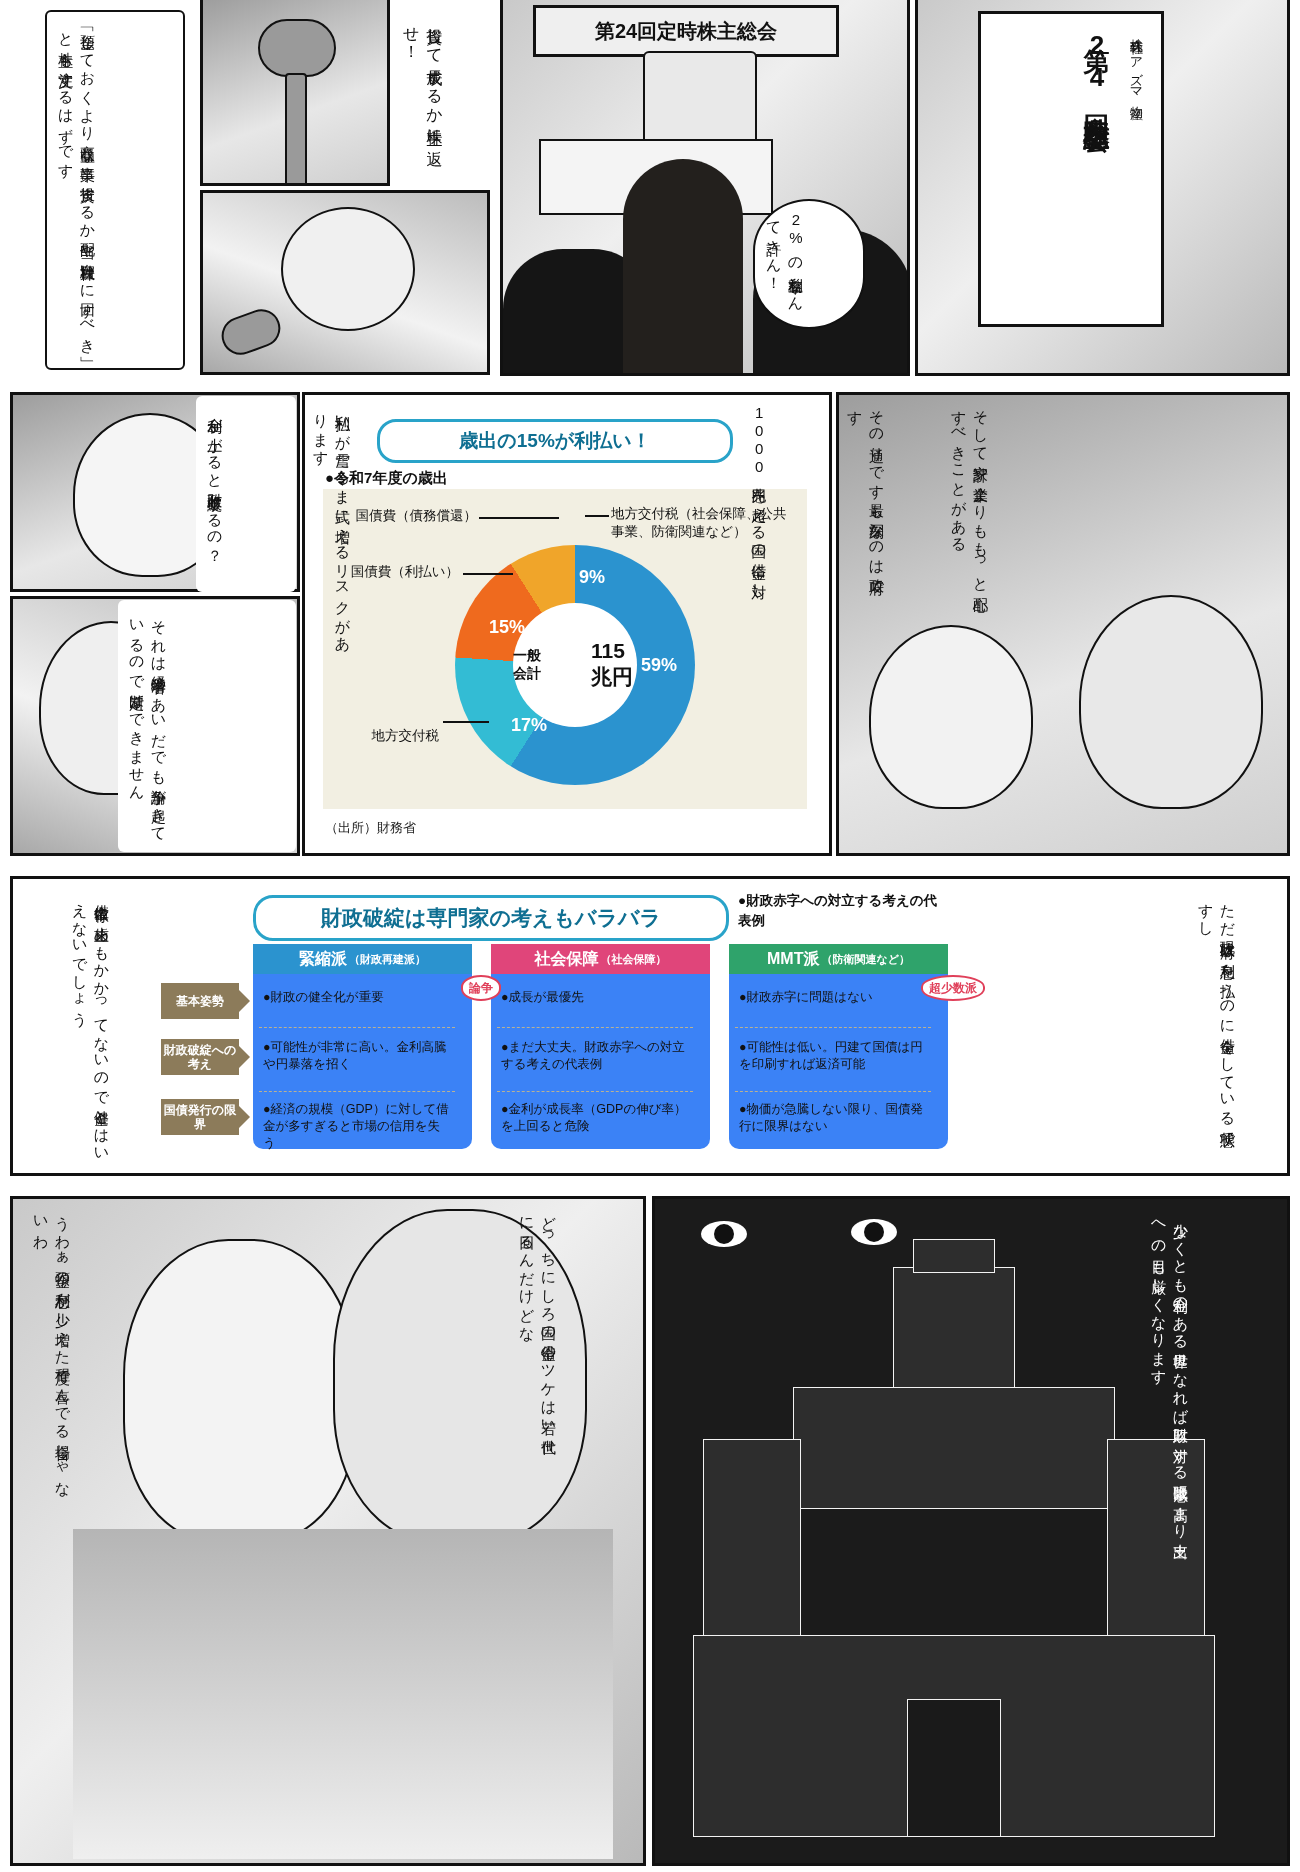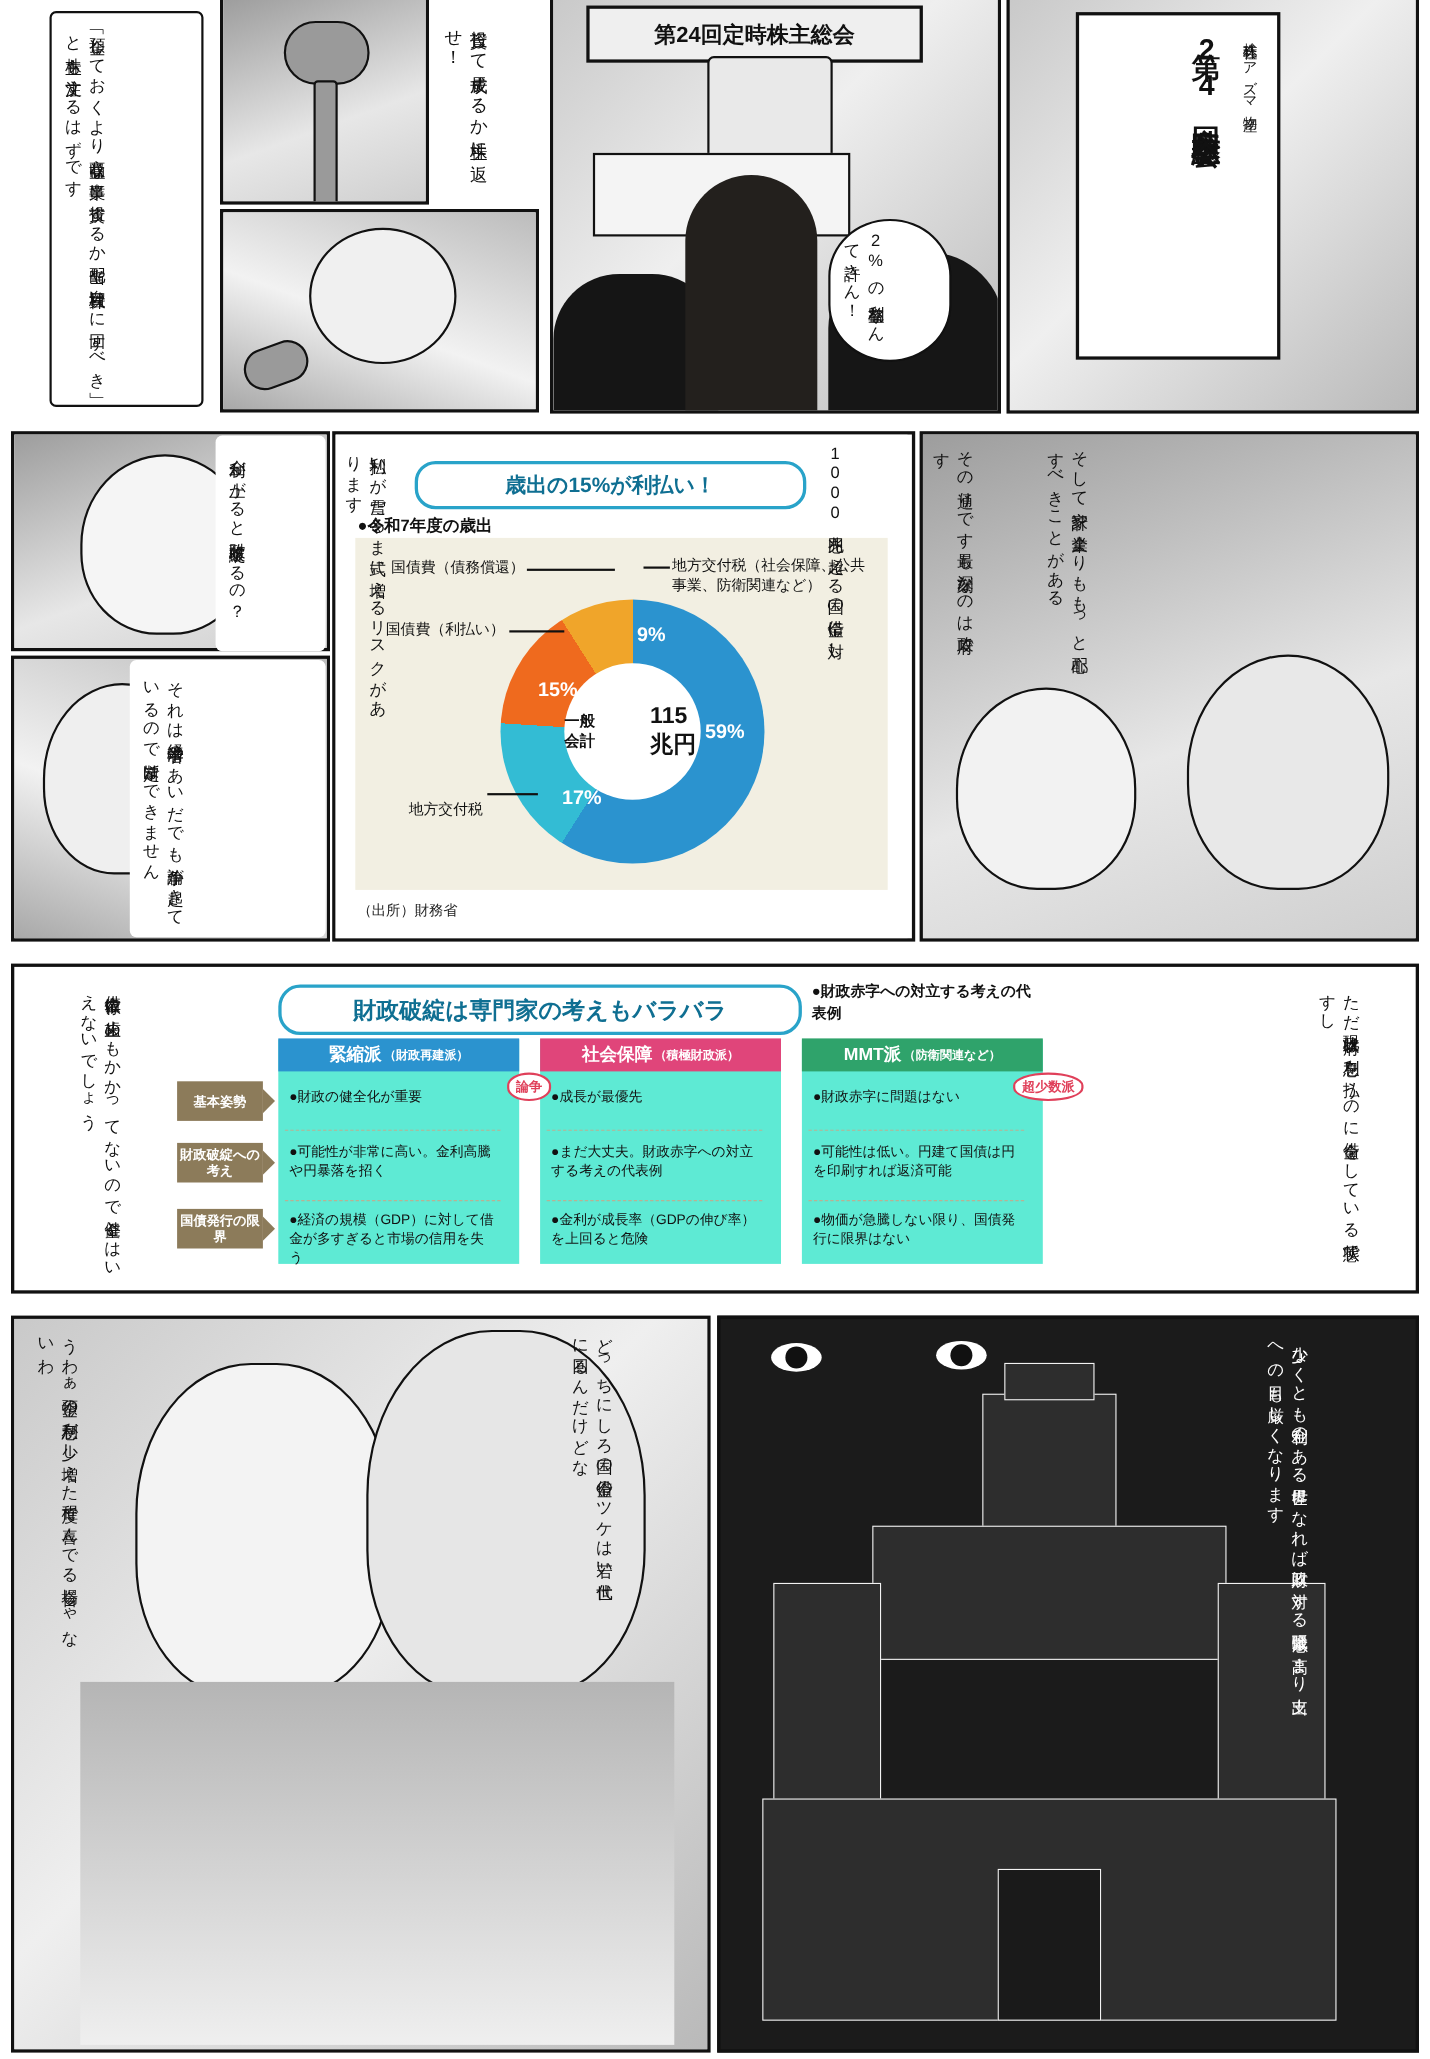--- a/index.html
+++ b/index.html
@@ -43,21 +43,21 @@
   .slice-lbl{position:absolute;font-weight:bold;color:#fff;font-size:18px;}
   .lead{position:absolute;font-size:13.5px;line-height:1.35;}
   .leadline{position:absolute;background:#111;}
 
   
   .info2{position:absolute;left:14px;top:880px;width:1272px;height:292px;}
   .info2 .title{position:absolute;left:240px;top:16px;width:470px;height:40px;border:3px solid #29a3c9;border-radius:20px;display:flex;align-items:center;justify-content:center;font-size:21px;font-weight:bold;color:#0f6f92;background:#fff;}
   .info2 .note{position:absolute;left:725px;top:12px;font-size:13.5px;line-height:1.45;font-weight:bold;}
   .rowlbl{position:absolute;left:148px;width:78px;height:36px;background:#8c7b5a;color:#fff;font-size:12px;font-weight:bold;display:flex;align-items:center;justify-content:center;text-align:center;line-height:1.2;}
   .rowlbl:after{content:"";position:absolute;right:-11px;top:7px;border-left:11px solid #8c7b5a;border-top:11px solid transparent;border-bottom:11px solid transparent;}
-  .col{position:absolute;top:66px;width:219px;height:204px;background:#5eead4;}
+  .col{position:absolute;top:66px;width:219px;height:204px;background:#3b82f6;border-radius:10px;}
   .coltag{position:absolute;top:-1px;left:0;width:100%;height:30px;display:flex;align-items:center;justify-content:center;color:#fff;font-size:13px;font-weight:bold;}
   .cell{position:absolute;left:10px;width:188px;font-size:12.5px;line-height:1.35;}
   .dash{position:absolute;left:6px;width:196px;border-top:1px dashed #b9b193;}
   .stamp{position:absolute;border:2px solid #e0405a;color:#e0405a;border-radius:50%/45%;font-size:12px;font-weight:bold;padding:4px 6px;background:#fff;text-align:center;line-height:1.2;}
 
   
   .bld{position:absolute;background:#2d2d2d;border:1px solid #f3f3f3;}
   .eye{position:absolute;width:46px;height:26px;border-radius:50%;background:#fff;}
   .eye:after{content:"";position:absolute;left:13px;top:3px;width:20px;height:20px;border-radius:50%;background:#111;}
 
@@ -205,21 +205,21 @@
         <div class="cell" style="top:44px;">●財政の健全化が重要</div>
         <div class="dash" style="top:82px;"></div>
         <div class="cell" style="top:94px;">●可能性が非常に高い。金利高騰や円暴落を招く</div>
         <div class="dash" style="top:146px;"></div>
         <div class="cell" style="top:156px;">●経済の規模（GDP）に対して借金が多すぎると市場の信用を失う</div>
       </div>
 
       <div class="col" style="left:478px;">
         <div class="coltag" style="background:#e0457a;">
           <span style="font-size:16px;">社会保障</span>
-          <span style="font-size:11px;margin-left:2px;">（積極財政派）</span>
+          <span style="font-size:11px;margin-left:2px;">（社会保障）</span>
         </div>
         <div class="cell" style="top:44px;">●成長が最優先</div>
         <div class="dash" style="top:82px;"></div>
         <div class="cell" style="top:94px;">●まだ大丈夫。財政赤字への対立する考えの代表例</div>
         <div class="dash" style="top:146px;"></div>
         <div class="cell" style="top:156px;">●金利が成長率（GDPの伸び率）を上回ると危険</div>
       </div>
 
       <div class="col" style="left:716px;">
         <div class="coltag" style="background:#2fa36b;">

